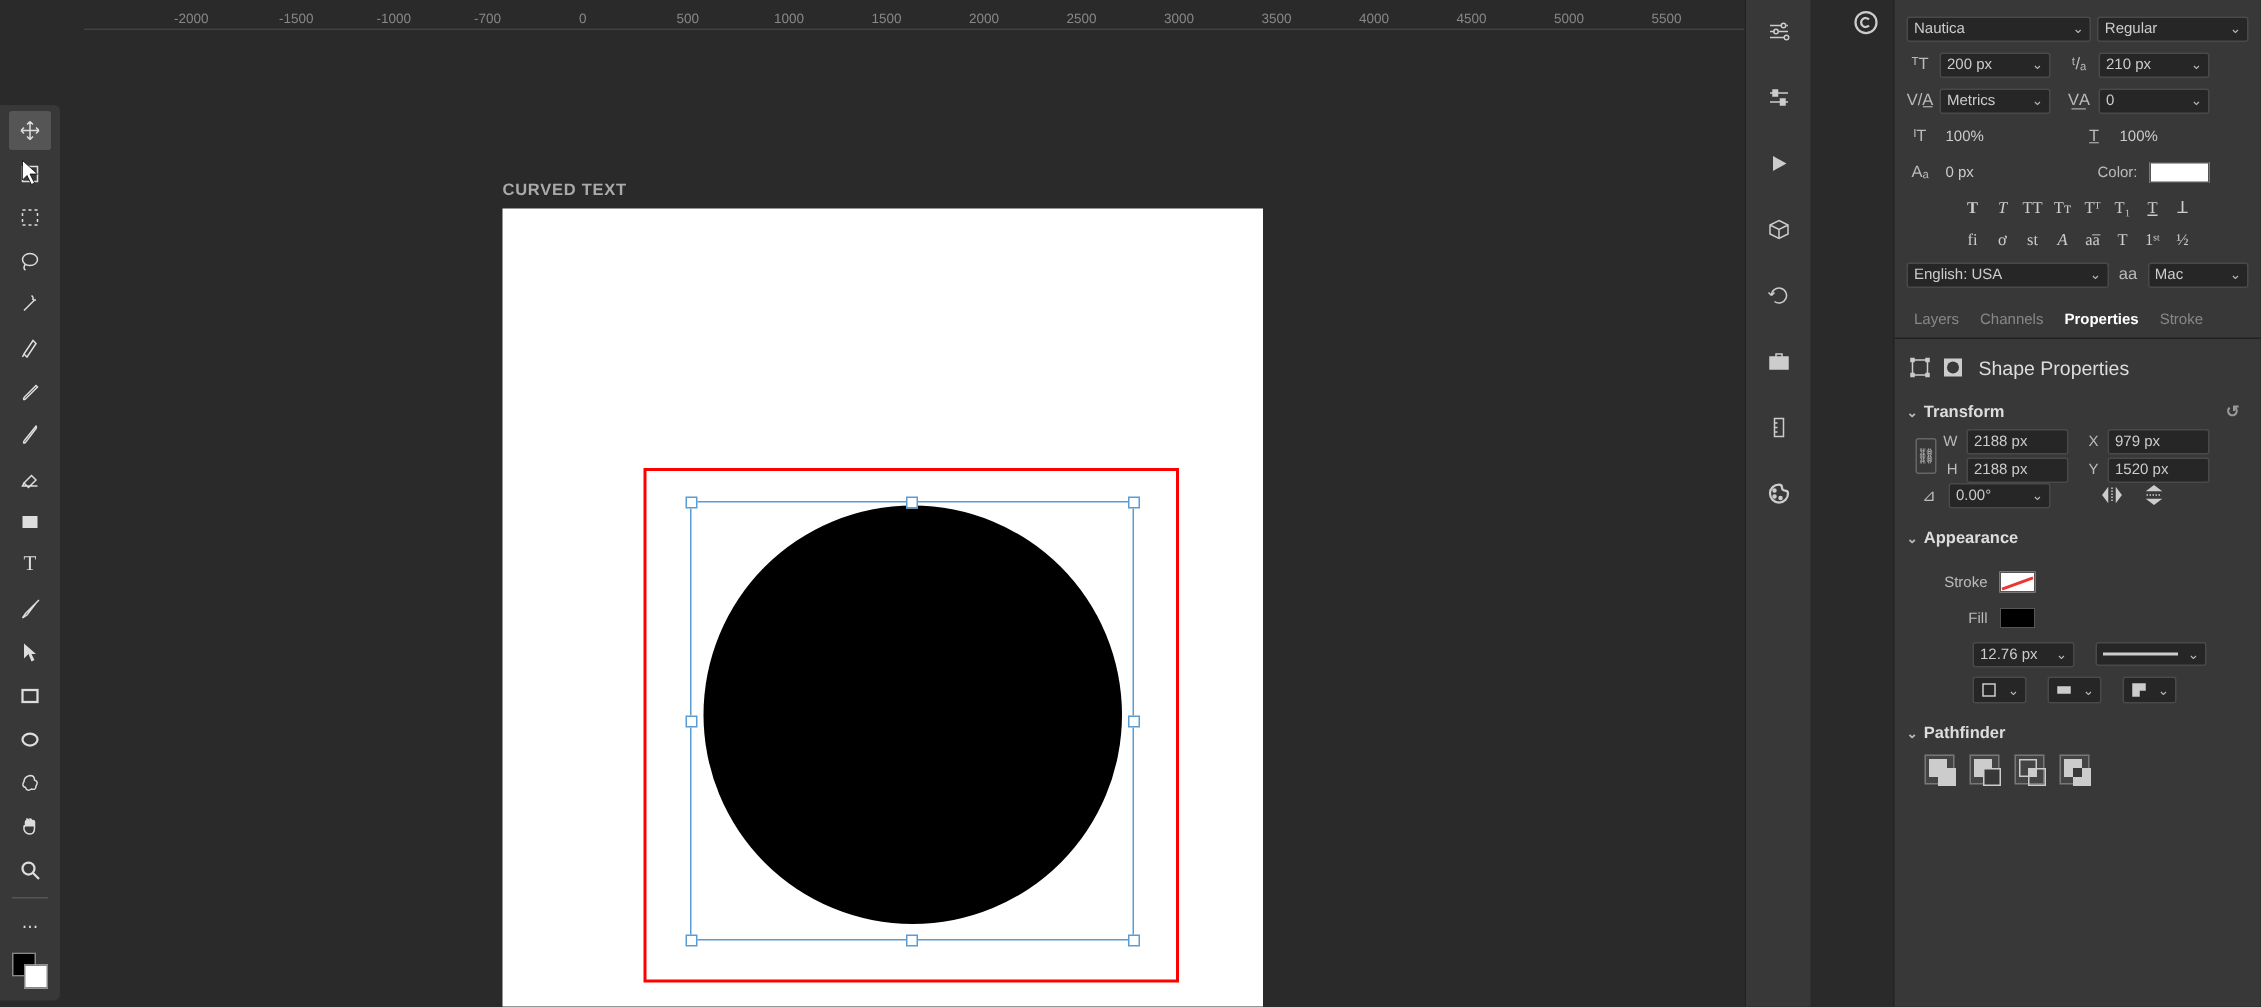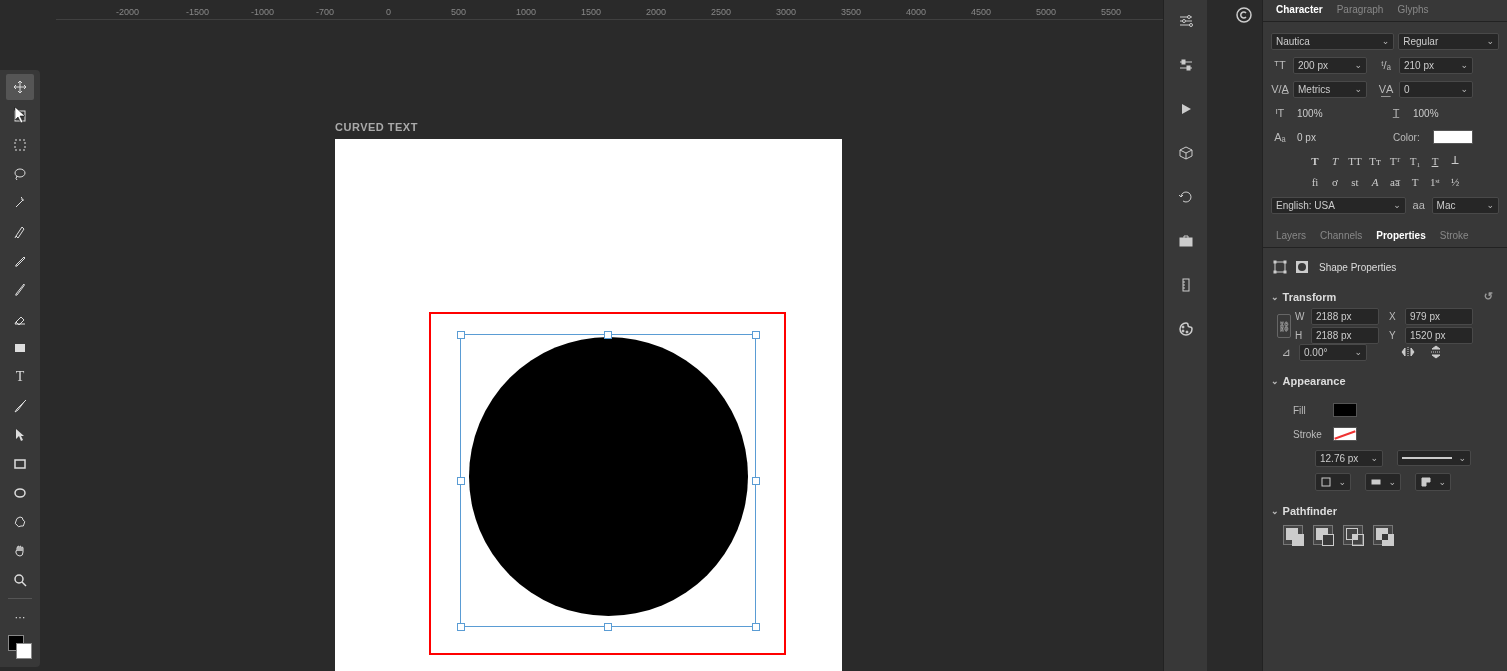--- a/index.html
+++ b/index.html
@@ -23,21 +23,21 @@
 .right-panel{position:absolute;right:0;top:0;width:245px;height:671px;background:#383838;border-left:1px solid #222}
 .scroll-track{position:absolute;right:325px;top:90px;width:7px;height:520px;background:#2a2a2a;border-radius:3px}
 
 .panel-tabs{display:flex;gap:4px;padding:2px 8px 0;border-bottom:1px solid #222;height:22px}
 .panel-tab{font-size:10px;color:#888;padding:2px 5px;cursor:pointer}
 .panel-tab.active{color:#fff;font-weight:bold}
 .panel-sect{padding:6px 8px}
 .row{display:flex;align-items:center;gap:4px;margin:2px 0;height:22px}
 .sel{background:#262626;border:1px solid #494949;color:#ccc;font-size:10px;padding:2px 4px;border-radius:2px;display:flex;align-items:center;justify-content:space-between}.sel.w2{width:74px}.sel.w3{width:68px}
 .mini-ico{width:18px;height:18px;display:flex;align-items:center;justify-content:center;color:#bbb;font-size:11px}
-.lbl{font-size:10px;color:#bbb;width:36px;text-align:left;padding-right:4px}
+.lbl{font-size:10px;color:#bbb;width:36px;text-align:right;padding-right:4px}
 .swatch{width:40px;height:14px;border:1px solid #555}
 .tt-row{display:flex;gap:3px;justify-content:center;margin:4px 0}
 .tt{width:17px;height:17px;display:flex;align-items:center;justify-content:center;color:#ccc;font-size:11px;font-family:Georgia,serif;cursor:pointer}
 .hdr{display:flex;align-items:center;gap:4px;padding:4px 8px;color:#ddd;font-size:11px;font-weight:bold}
 .chev{font-size:9px;color:#bbb}
 .pathfinder-row{display:flex;gap:10px;padding:4px 20px}
 .pf{width:20px;height:20px;background:#444;border:1px solid #777;position:relative}
 .w-icon{position:absolute;right:254px;top:6px;width:18px;height:18px;color:#ccc;display:flex;align-items:center;justify-content:center}
 .link-chain{width:14px;height:24px;border:1px solid #666;border-radius:2px;display:flex;align-items:center;justify-content:center;font-size:10px}
 .reset-icon{margin-left:auto;color:#999;padding-right:6px}
@@ -247,25 +247,20 @@
 </div>
 
 <div class="w-icon">
   <svg width="18" height="18" viewBox="0 0 18 18" stroke="#ccc" fill="none" stroke-width="1.5">
       <circle cx="9" cy="9" r="7"></circle>
       <path d="M11 7 A3 3 0 1 0 11 11"></path>
     </svg>
 </div>
 
 <div class="right-panel">
-  <div class="panel-tabs">
-    <div class="panel-tab active">Character</div>
-    <div class="panel-tab">Paragraph</div>
-    <div class="panel-tab">Glyphs</div>
-  </div>
   <div class="panel-sect">
     <div class="row">
       <div class="sel" style="width:126px">
           <span>Nautica</span>
           <span class="chev">⌄</span>
         </div>
       <div class="sel" style="width:103px">
           <span>Regular</span>
           <span class="chev">⌄</span>
         </div>
@@ -362,21 +357,21 @@
             <rect x="1" y="11" width="2" height="2" fill="#ccc"></rect>
             <rect x="11" y="11" width="2" height="2" fill="#ccc"></rect>
           </svg>
         </span>
       <span class="mini-ico">
           <svg width="14" height="14" viewBox="0 0 14 14" fill="#ccc">
             <rect x="1" y="1" width="12" height="12"></rect>
             <circle cx="7" cy="7" r="4" fill="#383838"></circle>
           </svg>
         </span>
-      <span style="font-size:10px;color:#ddd;margin-left:4px">Shape Properties</span>
+      <span style="font-size:13px;color:#ddd;margin-left:4px">Shape Properties</span>
     </div>
   </div>
 
   <div class="hdr">
     <span class="chev">⌄</span>
     <span>Transform</span>
     <span class="reset-icon">↺</span>
   </div>
   <div class="panel-sect" style="padding-left:14px">
     <div class="row">
@@ -424,28 +419,28 @@
         </span>
     </div>
   </div>
 
   <div class="hdr">
     <span class="chev">⌄</span>
     <span>Appearance</span>
   </div>
   <div class="panel-sect" style="padding-left:30px">
     <div class="row">
-      <span class="lbl">Fill</span>
-      <div class="swatch" style="background:#000;width:24px"></div>
-    </div>
-    <div class="row">
       <span class="lbl">Stroke</span>
       <div class="swatch" style="background:#fff;width:24px;position:relative">
           <div style="position:absolute;left:0;top:50%;width:100%;height:2px;background:#e33;transform:rotate(-20deg)"></div>
         </div>
+    </div>
+    <div class="row">
+      <span class="lbl">Fill</span>
+      <div class="swatch" style="background:#000;width:24px"></div>
     </div>
     <div class="row" style="margin-left:22px">
       <div class="sel w3">
           <span>12.76 px</span>
           <span class="chev">⌄</span>
         </div>
       <div class="sel" style="width:74px;margin-left:10px">
           <div style="width:50px;height:2px;background:#ccc"></div>
           <span class="chev">⌄</span>
         </div>

